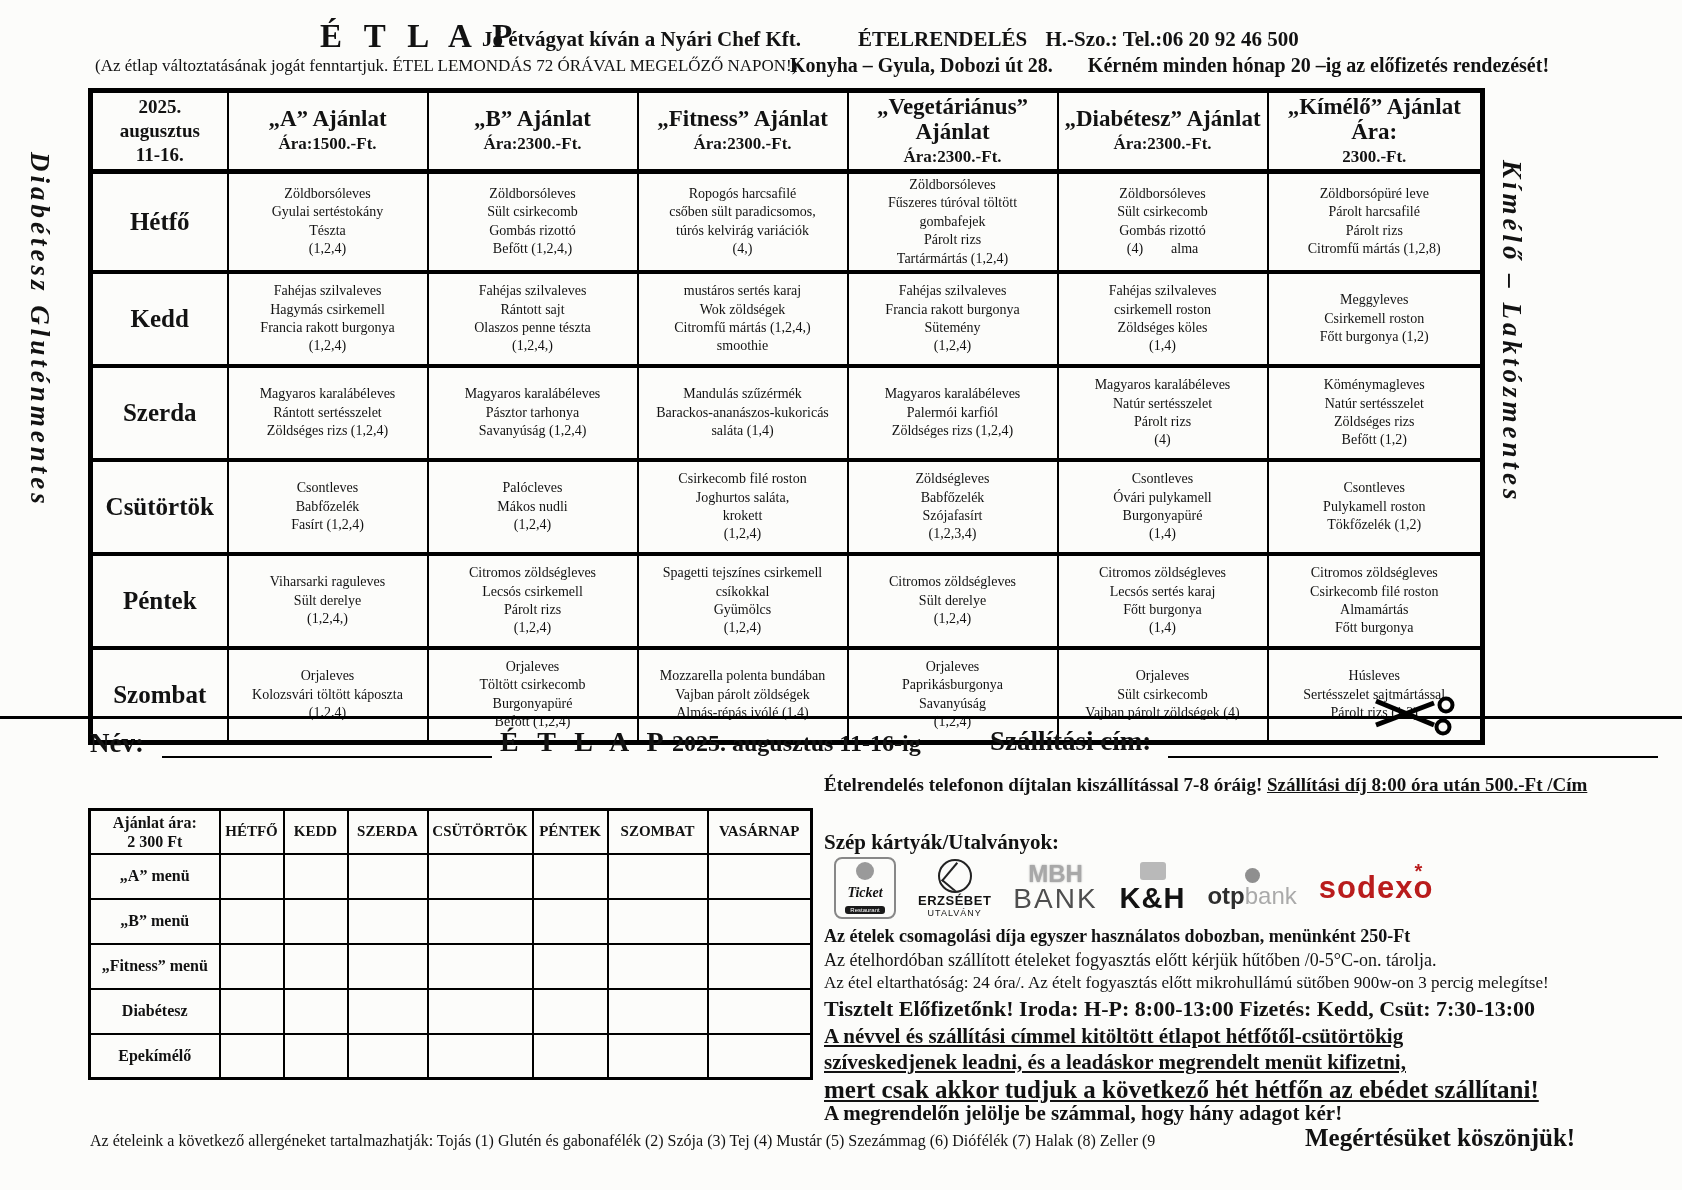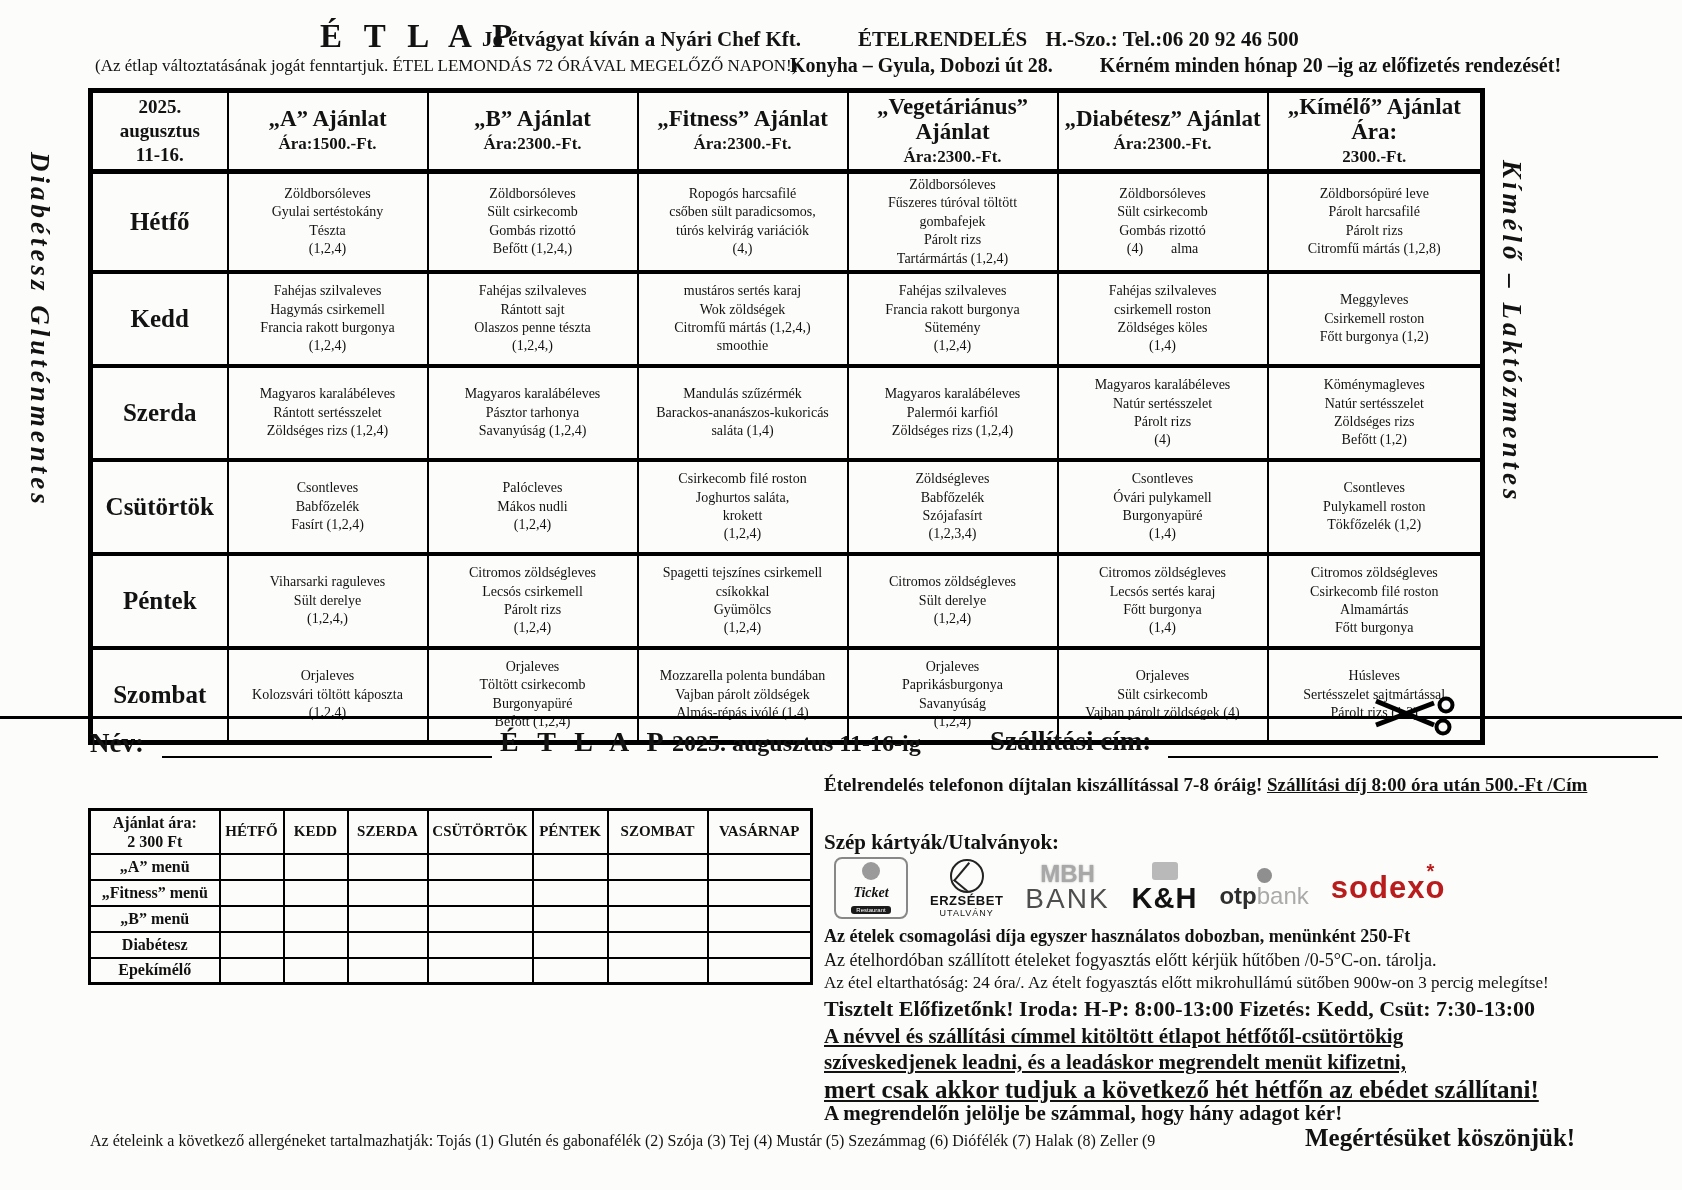--- a/index.html
+++ b/index.html
@@ -9,21 +9,21 @@
     background:#fcfcfa; color:#121212; overflow:hidden;
     font-family:"Liberation Serif","DejaVu Serif",serif;
   }
   
   .hdr-title   { position:absolute; left:320px; top:18px; font-size:33px; font-weight:bold; letter-spacing:7px; }
   .hdr-sub     { position:absolute; left:482px; top:27px; font-size:21px; font-weight:bold; }
   .hdr-order   { position:absolute; left:858px; top:27px; font-size:21px; font-weight:bold; }
   .hdr-phone   { margin-left:13px; }
   .hdr-note    { position:absolute; left:95px;  top:56px; font-size:17px; }
   .hdr-addr    { position:absolute; left:790px; top:54px; font-size:20px; font-weight:bold; }
-  .hdr-pay     { margin-left:42px; }
+  .hdr-pay     { margin-left:30px; }
   
   .vlabel { position:absolute; writing-mode:vertical-rl; text-orientation:sideways;
             font-weight:bold; font-style:italic; font-size:27px; letter-spacing:4px; white-space:nowrap; }
   .vlabel.left  { left:24px;  top:152px; }
   .vlabel.right { left:1496px; top:160px; }
   
   table.menu { position:absolute; left:88px; top:88px; width:1392px;
                border-collapse:collapse; table-layout:fixed; border:5px solid #000; }
   .menu th, .menu td { border:2px solid #000; text-align:center; vertical-align:middle; padding:2px 4px; overflow:hidden; }
   .menu thead tr { height:70px; }
@@ -43,32 +43,32 @@
   .fill1 { position:absolute; left:162px; top:728px; width:330px; height:30px; border-bottom:2px solid #000; }
   .slip-etlap { position:absolute; left:500px; top:726px; font-size:28px; font-weight:bold; letter-spacing:6px; }
   .slip-date  { position:absolute; left:672px; top:730px; font-size:24px; font-weight:bold; }
   .addr-label { position:absolute; left:990px; top:726px; font-size:27px; font-weight:bold; }
   .fill2 { position:absolute; left:1168px; top:726px; width:490px; height:32px; border-bottom:2px solid #000; }
   
   table.order { position:absolute; left:88px; top:808px; width:722px;
                 border-collapse:collapse; table-layout:fixed; border:3px solid #000; }
   .order th, .order td { border:2px solid #000; text-align:center; vertical-align:middle; overflow:hidden; }
   .order thead tr { height:44px; }
-  .order tbody tr { height:26px; }
+  .order tbody tr { height:45px; }
   .order .pricehead { font-size:16px; font-weight:bold; white-space:pre-line; line-height:1.2; }
   .order .dayhead   { font-size:15px; font-weight:bold; }
   .order .rowlabel  { font-size:16px; font-weight:bold; }
   
   .info-delivery { position:absolute; left:824px; top:774px; font-size:19px; font-weight:bold; }
   .u { text-decoration:underline; }
   .info-cards { position:absolute; left:824px; top:830px; font-size:21px; font-weight:bold; }
   .logos { position:absolute; left:834px; top:856px; width:840px; height:64px;
            display:flex; align-items:center; gap:22px; font-family:"Liberation Sans","DejaVu Sans",sans-serif; }
   .logo { display:flex; flex-direction:column; align-items:center; justify-content:center; }
-  .ticket-box { width:74px; height:62px; border:2px solid #888; border-radius:8px;
+  .ticket-box { width:62px; height:62px; border:2px solid #888; border-radius:8px;
                 display:flex; flex-direction:column; align-items:center; justify-content:space-between; padding:3px 2px; }
   .ticket-ball { width:18px; height:18px; border-radius:50%; background:#9a9a9a; }
   .ticket-word { font-family:"Liberation Serif",serif; font-style:italic; font-size:14px; font-weight:bold; }
   .ticket-bar  { background:#1a1a1a; color:#fff; font-size:6px; padding:1px 5px; border-radius:3px; }
   .erzs-circ { width:34px; height:34px; border:2px solid #222; border-radius:50%; position:relative; overflow:hidden; }
   .erzs-circ:before { content:""; position:absolute; left:6px; top:6px; width:22px; height:22px;
                       border-left:2px solid #222; border-bottom:2px solid #222; transform:rotate(40deg); }
   .erzs-l1 { font-size:13px; font-weight:bold; letter-spacing:.5px; }
   .erzs-l2 { font-size:9px;  letter-spacing:1px; }
   .mbh-top { font-size:24px; font-weight:bold; color:#a8a8a8; text-shadow:0 0 2px #a8a8a8; line-height:.9; }
@@ -353,31 +353,31 @@
         <td class="rowlabel">„A” menü</td>
         <td></td>
           <td></td>
           <td></td>
           <td></td>
           <td></td>
           <td></td>
           <td></td>
       </tr>
       <tr>
+        <td class="rowlabel">„B” menü</td>
+        <td></td>
+          <td></td>
+          <td></td>
+          <td></td>
+          <td></td>
+          <td></td>
+          <td></td>
+      </tr>
+      <tr>
         <td class="rowlabel">„Fitness” menü</td>
-        <td></td>
-          <td></td>
-          <td></td>
-          <td></td>
-          <td></td>
-          <td></td>
-          <td></td>
-      </tr>
-      <tr>
-        <td class="rowlabel">„B” menü</td>
         <td></td>
           <td></td>
           <td></td>
           <td></td>
           <td></td>
           <td></td>
           <td></td>
       </tr>
       <tr>
         <td class="rowlabel">Diabétesz</td>

